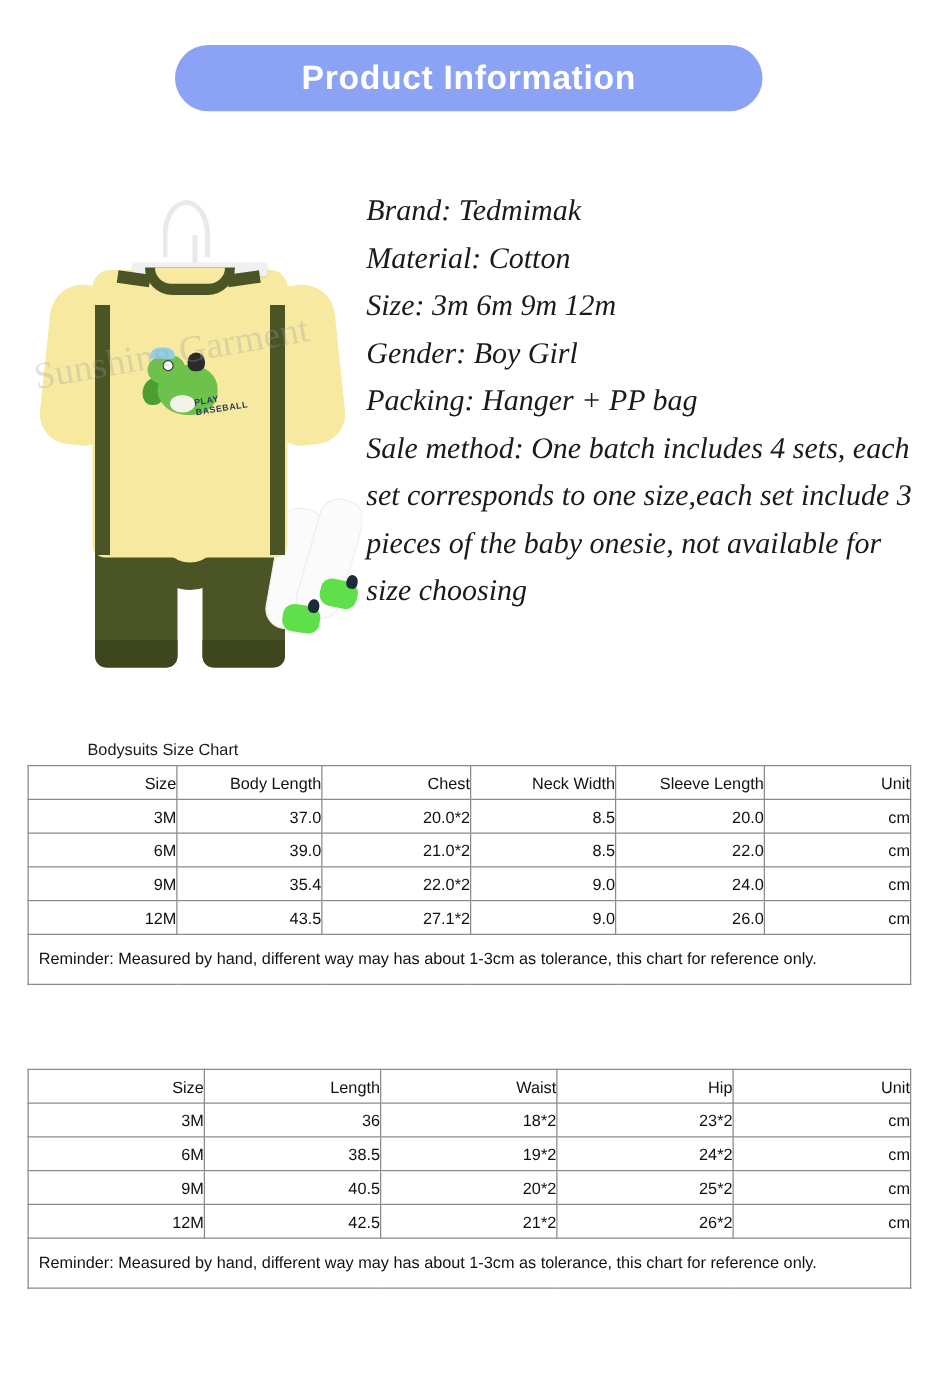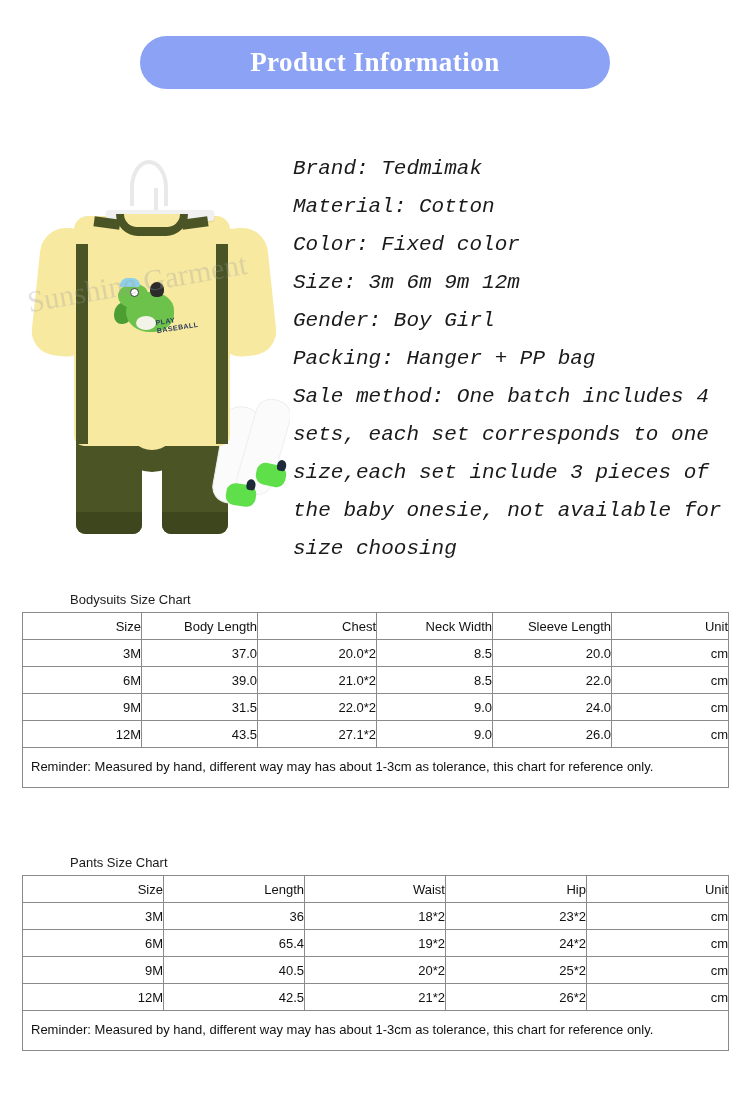--- a/index.html
+++ b/index.html
@@ -27,21 +27,21 @@
   .banner {
     width: 470px;
     height: 53px;
     border-radius: 27px;
     background: #8ca2f5;
     display: flex;
     align-items: center;
     justify-content: center;
   }
   .banner-title {
-    font-family: Liberation Serif, serif;
+    font-family: Liberation Sans, sans-serif;
     font-weight: bold;
     font-size: 27px;
     color: #ffffff;
     letter-spacing: 0.5px;
   }
 
   
   .product-area {
     position: absolute;
     top: 140px;
@@ -347,23 +347,23 @@
     background: #1d2a3a;
     border-radius: 50% 50% 40% 40%;
   }
 
   
   .desc {
     position: absolute;
     left: 293px;
     top: 10px;
     width: 444px;
-    font-family: Liberation Mono, monospace;
+    font-family: Liberation Serif, serif;
     font-style: italic;
-    font-size: 21px;
+    font-size: 24px;
     line-height: 38px;
     color: #1a1a1a;
   }
   .desc p { margin: 0; }
 
   
   .chart-block { position: absolute; left: 22px; width: 706px; }
   #bodysuits-block { top: 592px; }
   #pants-block { top: 855px; }
 
@@ -449,21 +449,20 @@
     <div class="sock-b"></div>
     <div class="sock-dino-a"></div>
     <div class="sock-dino-b"></div>
 
     <div class="watermark">Sunshine Garment</div>
   </div>
 
   <div class="desc">
     <p>Brand: Tedmimak</p>
     <p>Material: Cotton</p>
-    <p>Color: Fixed color</p>
     <p>Size: 3m 6m 9m 12m</p>
     <p>Gender: Boy Girl</p>
     <p>Packing: Hanger + PP bag</p>
     <p>Sale method: One batch includes 4 sets, each set corresponds to one size,each set include 3 pieces of the baby onesie, not available for size choosing</p>
   </div>
 </div>
 
 <div class="chart-block" id="bodysuits-block">
   <div class="chart-label">Bodysuits Size Chart</div>
   <table class="size-table">
@@ -497,21 +496,21 @@
       <tr>
         <td>6M</td>
         <td>39.0</td>
         <td>21.0*2</td>
         <td>8.5</td>
         <td>22.0</td>
         <td>cm</td>
       </tr>
       <tr>
         <td>9M</td>
-        <td>31.5</td>
+        <td>35.4</td>
         <td>22.0*2</td>
         <td>9.0</td>
         <td>24.0</td>
         <td>cm</td>
       </tr>
       <tr>
         <td>12M</td>
         <td>43.5</td>
         <td>27.1*2</td>
         <td>9.0</td>
@@ -519,21 +518,20 @@
         <td>cm</td>
       </tr>
       <tr>
         <td class="reminder-cell" colspan="6">Reminder: Measured by hand, different way may has about 1-3cm as tolerance, this chart for reference only.</td>
       </tr>
     </tbody>
   </table>
 </div>
 
 <div class="chart-block" id="pants-block">
-  <div class="chart-label">Pants Size Chart</div>
   <table class="size-table">
     <colgroup>
       <col style="width:141px">
         <col style="width:141px">
         <col style="width:141px">
       <col style="width:141px">
         <col style="width:142px">
     </colgroup>
     <thead>
       <tr>
@@ -547,21 +545,21 @@
     <tbody>
       <tr>
         <td>3M</td>
         <td>36</td>
         <td>18*2</td>
         <td>23*2</td>
         <td>cm</td>
       </tr>
       <tr>
         <td>6M</td>
-        <td>65.4</td>
+        <td>38.5</td>
         <td>19*2</td>
         <td>24*2</td>
         <td>cm</td>
       </tr>
       <tr>
         <td>9M</td>
         <td>40.5</td>
         <td>20*2</td>
         <td>25*2</td>
         <td>cm</td>

